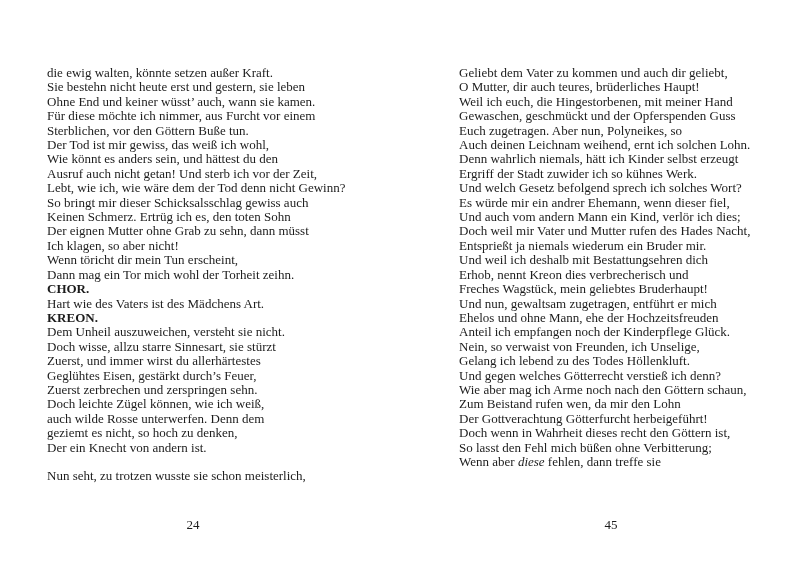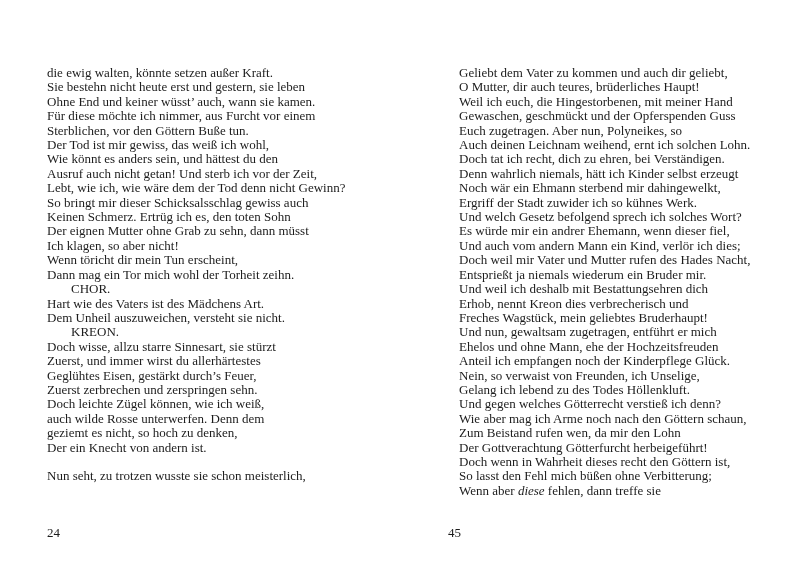--- a/index.html
+++ b/index.html
@@ -21,31 +21,31 @@
     position: absolute;
     top: 66px;
     font-size: 13px;
     line-height: 14.42px;
     white-space: nowrap;
     letter-spacing: 0px;
   }
   .text-block-left  { left: 47px; }
   .text-block-right { left: 459px; }
   .line { height: 14.42px; }
-  .line span.b { font-weight: normal; margin-left: 24px; }
+  .line span.b { font-weight: bold; }
   .line span.i { font-style: italic; }
   .page-number {
     position: absolute;
     top: 517px;
     font-size: 13px;
     line-height: 15px;
-    margin-top: 8px;
+    text-align: center;
   }
   .pn-left  { left: 47px;  width: 292px; }
-  .pn-right { left: 448px; width: 304px; }
+  .pn-right { left: 459px; width: 304px; }
 </style>
 </head>
 <body>
 
 <div class="spread">
 
   <div class="text-block text-block-left">
       <div class="line"><span>die ewig walten, könnte setzen außer Kraft.</span></div>
       <div class="line"><span>Sie bestehn nicht heute erst und gestern, sie leben</span></div>
       <div class="line"><span>Ohne End und keiner wüsst’ auch, wann sie kamen.</span></div>
@@ -56,44 +56,42 @@
       <div class="line"><span>Ausruf auch nicht getan! Und sterb ich vor der Zeit,</span></div>
       <div class="line"><span>Lebt, wie ich, wie wäre dem der Tod denn nicht Gewinn?</span></div>
       <div class="line"><span>So bringt mir dieser Schicksalsschlag gewiss auch</span></div>
       <div class="line"><span>Keinen Schmerz. Ertrüg ich es, den toten Sohn</span></div>
       <div class="line"><span>Der eignen Mutter ohne Grab zu sehn, dann müsst</span></div>
       <div class="line"><span>Ich klagen, so aber nicht!</span></div>
       <div class="line"><span>Wenn töricht dir mein Tun erscheint,</span></div>
       <div class="line"><span>Dann mag ein Tor mich wohl der Torheit zeihn.</span></div>
       <div class="line"><span class="b">CHOR.</span></div>
       <div class="line"><span>Hart wie des Vaters ist des Mädchens Art.</span></div>
+      <div class="line"><span class="b">KREON.</span></div>
       <div class="line"><span>Dem Unheil auszuweichen, versteht sie nicht.</span></div>
-      <div class="line"><span class="b">KREON.</span></div>
       <div class="line"><span>Doch wisse, allzu starre Sinnesart, sie stürzt</span></div>
       <div class="line"><span>Zuerst, und immer wirst du allerhärtestes</span></div>
       <div class="line"><span>Geglühtes Eisen, gestärkt durch’s Feuer,</span></div>
       <div class="line"><span>Zuerst zerbrechen und zerspringen sehn.</span></div>
       <div class="line"><span>Doch leichte Zügel können, wie ich weiß,</span></div>
       <div class="line"><span>auch wilde Rosse unterwerfen. Denn dem</span></div>
       <div class="line"><span>geziemt es nicht, so hoch zu denken,</span></div>
       <div class="line"><span>Der ein Knecht von andern ist.</span></div>
       <div class="line"><span>&nbsp;</span></div>
       <div class="line"><span>Nun seht, zu trotzen wusste sie schon meisterlich,</span></div>
     </div>
 
   <div class="text-block text-block-right">
       <div class="line"><span>Geliebt dem Vater zu kommen und auch dir geliebt,</span></div>
       <div class="line"><span>O Mutter, dir auch teures, brüderliches Haupt!</span></div>
       <div class="line"><span>Weil ich euch, die Hingestorbenen, mit meiner Hand</span></div>
       <div class="line"><span>Gewaschen, geschmückt und der Opferspenden Guss</span></div>
       <div class="line"><span>Euch zugetragen. Aber nun, Polyneikes, so</span></div>
       <div class="line"><span>Auch deinen Leichnam weihend, ernt ich solchen Lohn.</span></div>
-      <div class="line"><span>Doch tat ich recht, dich zu ehren, bei Verständigen.</span></div>
       <div class="line"><span>Denn wahrlich niemals, hätt ich Kinder selbst erzeugt</span></div>
-      <div class="line"><span>Noch wär ein Ehmann sterbend mir dahingewelkt,</span></div>
       <div class="line"><span>Ergriff der Stadt zuwider ich so kühnes Werk.</span></div>
       <div class="line"><span>Und welch Gesetz befolgend sprech ich solches Wort?</span></div>
       <div class="line"><span>Es würde mir ein andrer Ehemann, wenn dieser fiel,</span></div>
       <div class="line"><span>Und auch vom andern Mann ein Kind, verlör ich dies;</span></div>
       <div class="line"><span>Doch weil mir Vater und Mutter rufen des Hades Nacht,</span></div>
       <div class="line"><span>Entsprießt ja niemals wiederum ein Bruder mir.</span></div>
       <div class="line"><span>Und weil ich deshalb mit Bestattungsehren dich</span></div>
       <div class="line"><span>Erhob, nennt Kreon dies verbrecherisch und</span></div>
       <div class="line"><span>Freches Wagstück, mein geliebtes Bruderhaupt!</span></div>
       <div class="line"><span>Und nun, gewaltsam zugetragen, entführt er mich</span></div>

